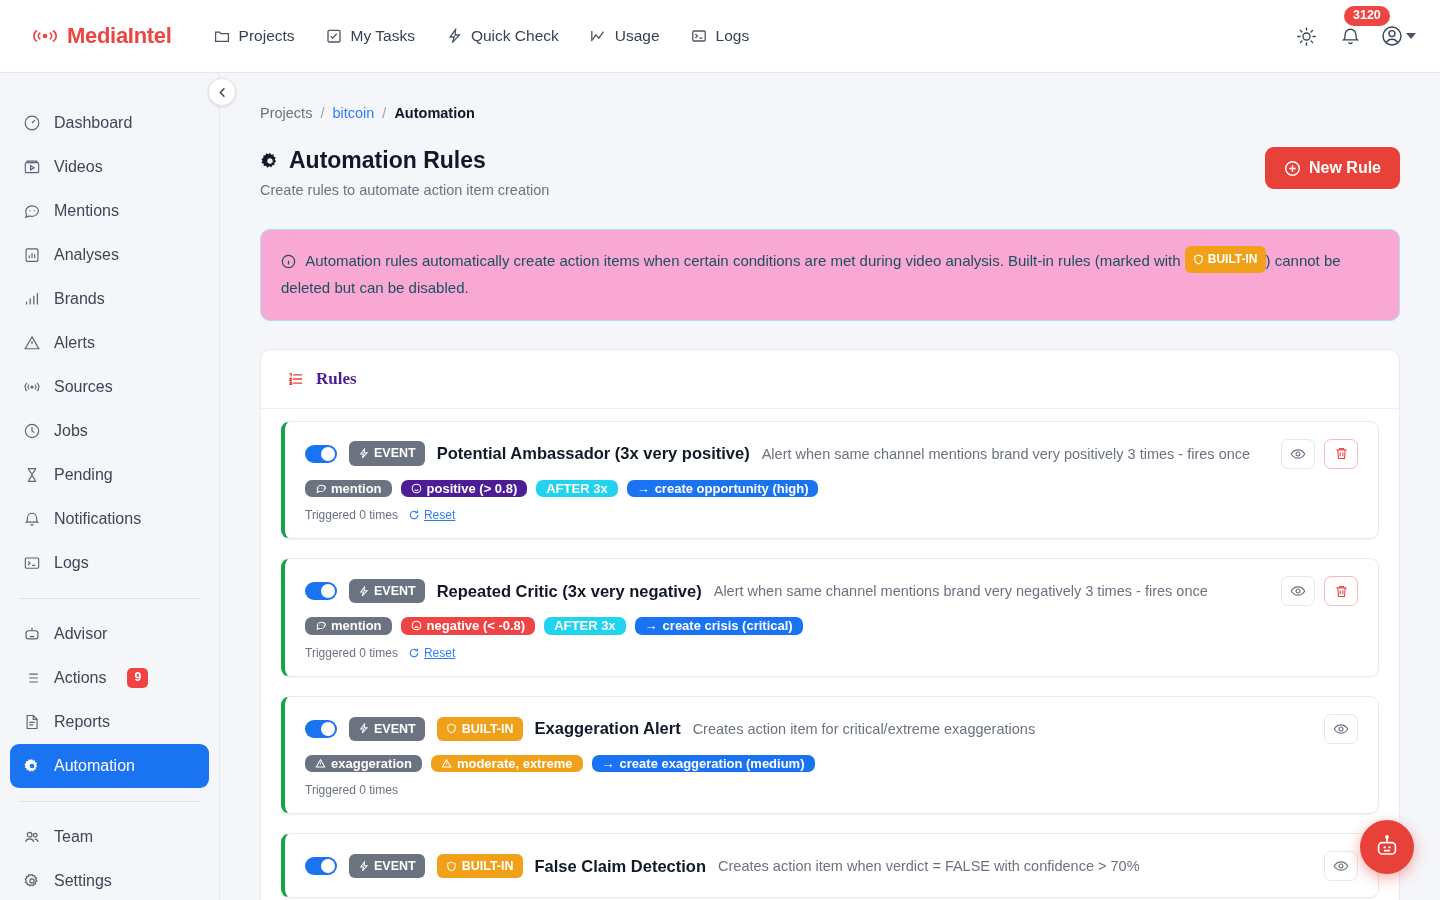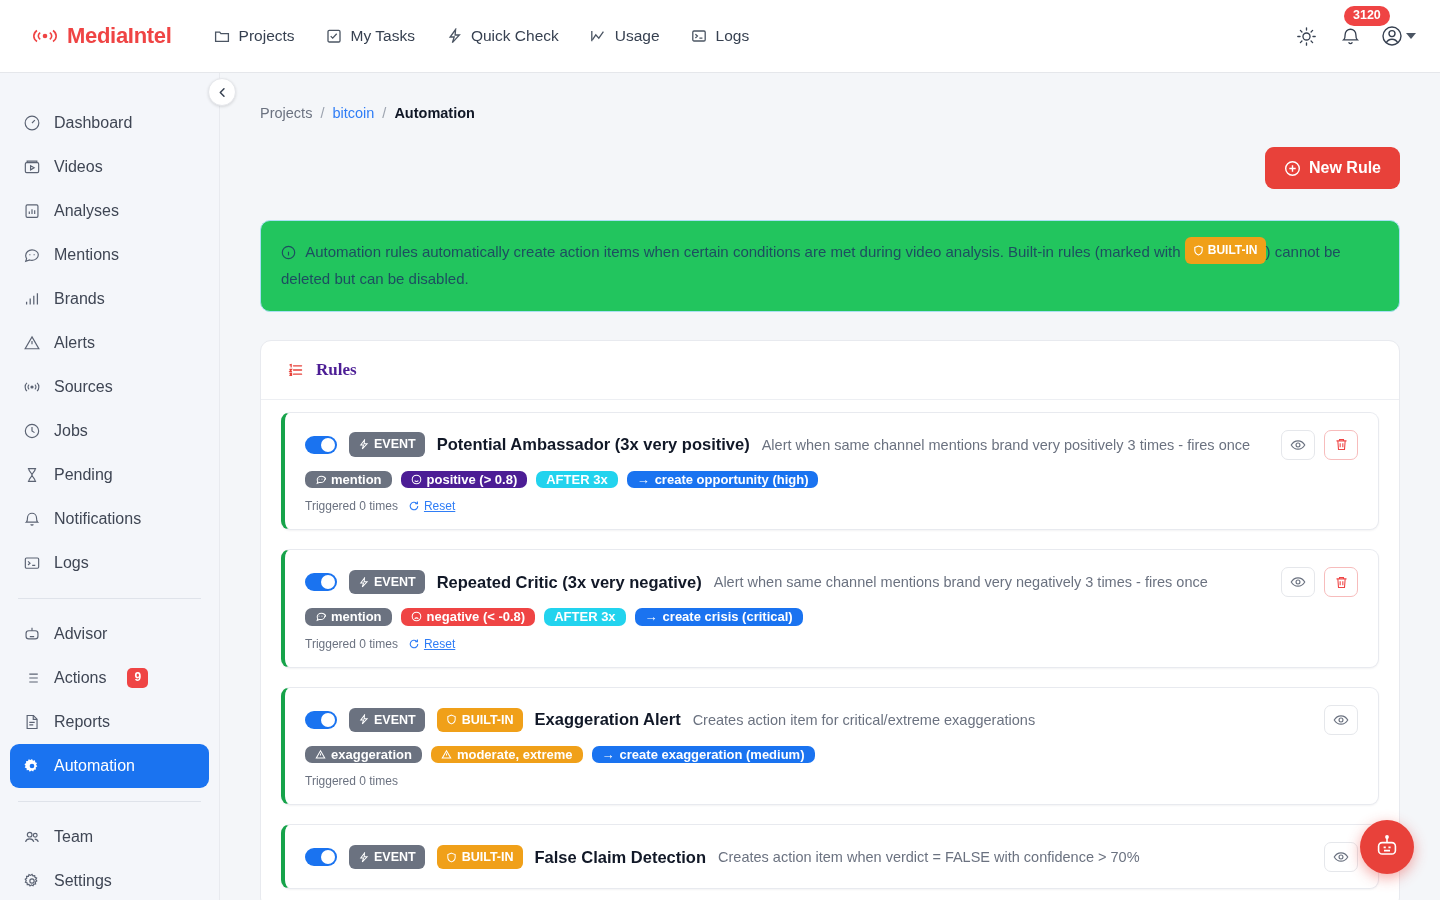--- a/index.html
+++ b/index.html
@@ -80,21 +80,21 @@
   .page-title { display: flex; align-items: center; gap: 9px; font-size: 23px; font-weight: bold; color: #111827; }
   .page-sub { font-size: 14.5px; color: #6b7280; margin-top: 8px; }
   .new-rule-btn {
     margin-left: auto; background: #e8413a; color: #fff;
     border: none; border-radius: 9px; padding: 12px 19px;
     font-size: 16px; font-weight: bold; cursor: pointer;
     display: flex; align-items: center; gap: 8px; font-family: inherit;
   }
 
   .info-banner {
-    margin-top: 31px; background: #22c55e; border: 1px solid #a9e0f3;
+    margin-top: 31px; background: #f9a8d4; border: 1px solid #a9e0f3;
     border-radius: 10px; padding: 16px 20px 18px 20px;
     font-size: 15px; color: #1d4e60; line-height: 1.75;
   }
   .info-banner .ic { margin-right: 5px; vertical-align: -1px; }
   .chip-builtin-inline {
     display: inline-flex; align-items: center; gap: 4px;
     background: #f0a019; color: #fff; border-radius: 6px;
     font-size: 12px; font-weight: bold; padding: 3px 8px; vertical-align: 1px;
   }
 
@@ -273,34 +273,34 @@
           <svg width="18" height="18" viewBox="0 0 20 20" fill="none" stroke="#5b6373" stroke-width="1.3">
             <rect x="2.6" y="5.2" width="14.8" height="11" rx="1.4"></rect>
             <path d="M4.6 5.2V3.4h10.8v1.8M8.4 8.6l4 2.3-4 2.3z"></path>
           </svg>
         </span>
       <span>Videos</span>
     </div>
     <div class="side-item">
       <span class="ic">
           <svg width="18" height="18" viewBox="0 0 20 20" fill="none" stroke="#5b6373" stroke-width="1.3">
+            <path d="M17 9.6c0 3.5-3.1 6.3-7 6.3-.9 0-1.8-.15-2.6-.4L3 17l1-3c-.6-1-1-2.2-1-3.4C3 7.1 6.1 4.3 10 4.3s7 2.8 7 5.3z"></path>
+            <path d="M7.6 9.3v1.1M12.4 9.3v1.1"></path>
+          </svg>
+        </span>
+      <span>Mentions</span>
+    </div>
+    <div class="side-item">
+      <span class="ic">
+          <svg width="18" height="18" viewBox="0 0 20 20" fill="none" stroke="#5b6373" stroke-width="1.3">
             <rect x="3.4" y="3.2" width="13.2" height="13.8" rx="1.4"></rect>
             <path d="M7 13.2v-2.6M10 13.2V8M13 13.2v-4"></path>
           </svg>
         </span>
       <span>Analyses</span>
-    </div>
-    <div class="side-item">
-      <span class="ic">
-          <svg width="18" height="18" viewBox="0 0 20 20" fill="none" stroke="#5b6373" stroke-width="1.3">
-            <path d="M17 9.6c0 3.5-3.1 6.3-7 6.3-.9 0-1.8-.15-2.6-.4L3 17l1-3c-.6-1-1-2.2-1-3.4C3 7.1 6.1 4.3 10 4.3s7 2.8 7 5.3z"></path>
-            <path d="M7.6 9.3v1.1M12.4 9.3v1.1"></path>
-          </svg>
-        </span>
-      <span>Mentions</span>
     </div>
     <div class="side-item">
       <span class="ic">
           <svg width="18" height="18" viewBox="0 0 20 20" fill="none" stroke="#5b6373" stroke-width="1.4">
             <path d="M4 16v-3M8 16V9.5M12 16V6.5M16 16V3.5"></path>
           </svg>
         </span>
       <span>Brands</span>
     </div>
     <div class="side-item">
@@ -434,20 +434,32 @@
 
     <div class="breadcrumb">
       <span>Projects</span>
       <span class="sep">/</span>
       <span class="crumb-link">bitcoin</span>
       <span class="sep">/</span>
       <span class="crumb-current">Automation</span>
     </div>
 
     <div class="page-head">
+      <div>
+        <div class="page-title">
+          <span>
+            <svg width="20" height="20" viewBox="0 0 20 20" fill="#111827">
+                <path d="M10 1.8l1.15 2 2.3-.45.3 2.3 2.1.95-1.15 2 1.45 1.8-1.9 1.35.3 2.3-2.3.2-.95 2.1-2.1-1.05-1.9 1.35-1.25-2-2.3.3-.1-2.3-2.2-.85 1.05-2.1L1.45 8l2-1.25-.2-2.3 2.3-.1.85-2.2L8.5 3.2z"></path>
+                <circle cx="10" cy="10" r="2.7" fill="#f4f6f9"></circle>
+              </svg>
+          </span>
+          <span>Automation Rules</span>
+        </div>
+        <div class="page-sub">Create rules to automate action item creation</div>
+      </div>
       <button class="new-rule-btn">
         <span>
           <svg width="17" height="17" viewBox="0 0 18 18" fill="none" stroke="#fff" stroke-width="1.5">
               <circle cx="9" cy="9" r="7.2"></circle>
               <path d="M9 5.6v6.8M5.6 9h6.8"></path>
             </svg>
         </span>
         <span>New Rule</span>
       </button>
     </div>

